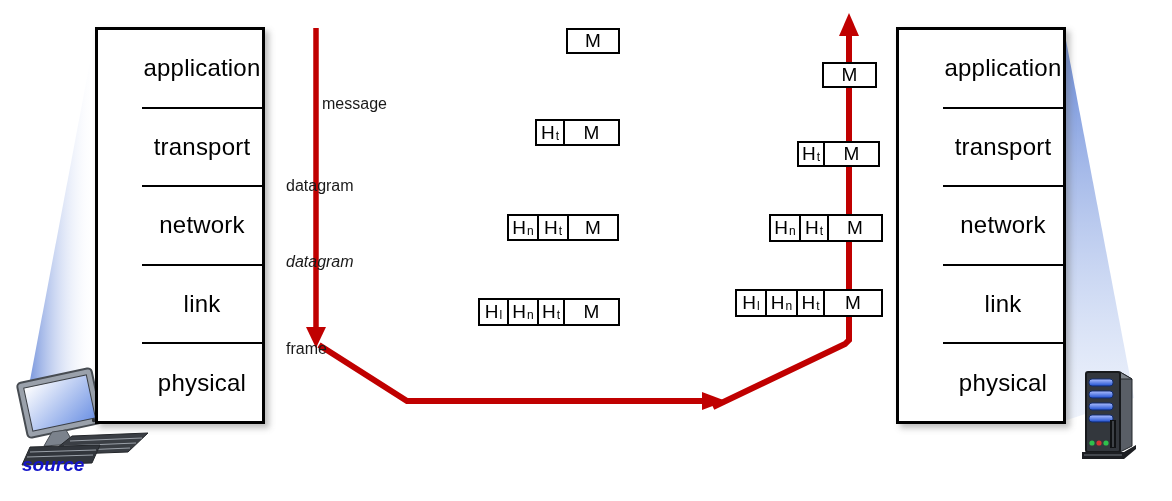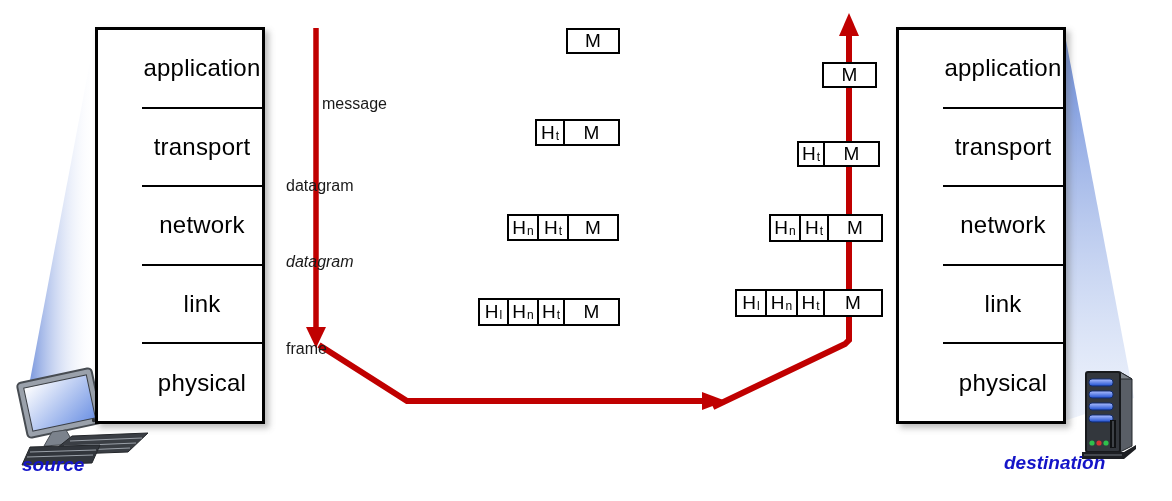--- a/index.html
+++ b/index.html
@@ -226,15 +226,14 @@
           <span>H</span>
           <sub>t</sub>
         </span>
         <span class="cell" style="width: 56px;">
           <span>M</span>
         </span>
       </div>
     </div>
 
   <div id="source-label" class="host-label">source</div>
-  <div id="destination-label" class="host-label">destination</div>
 
 </div>
 
 </body></html>

